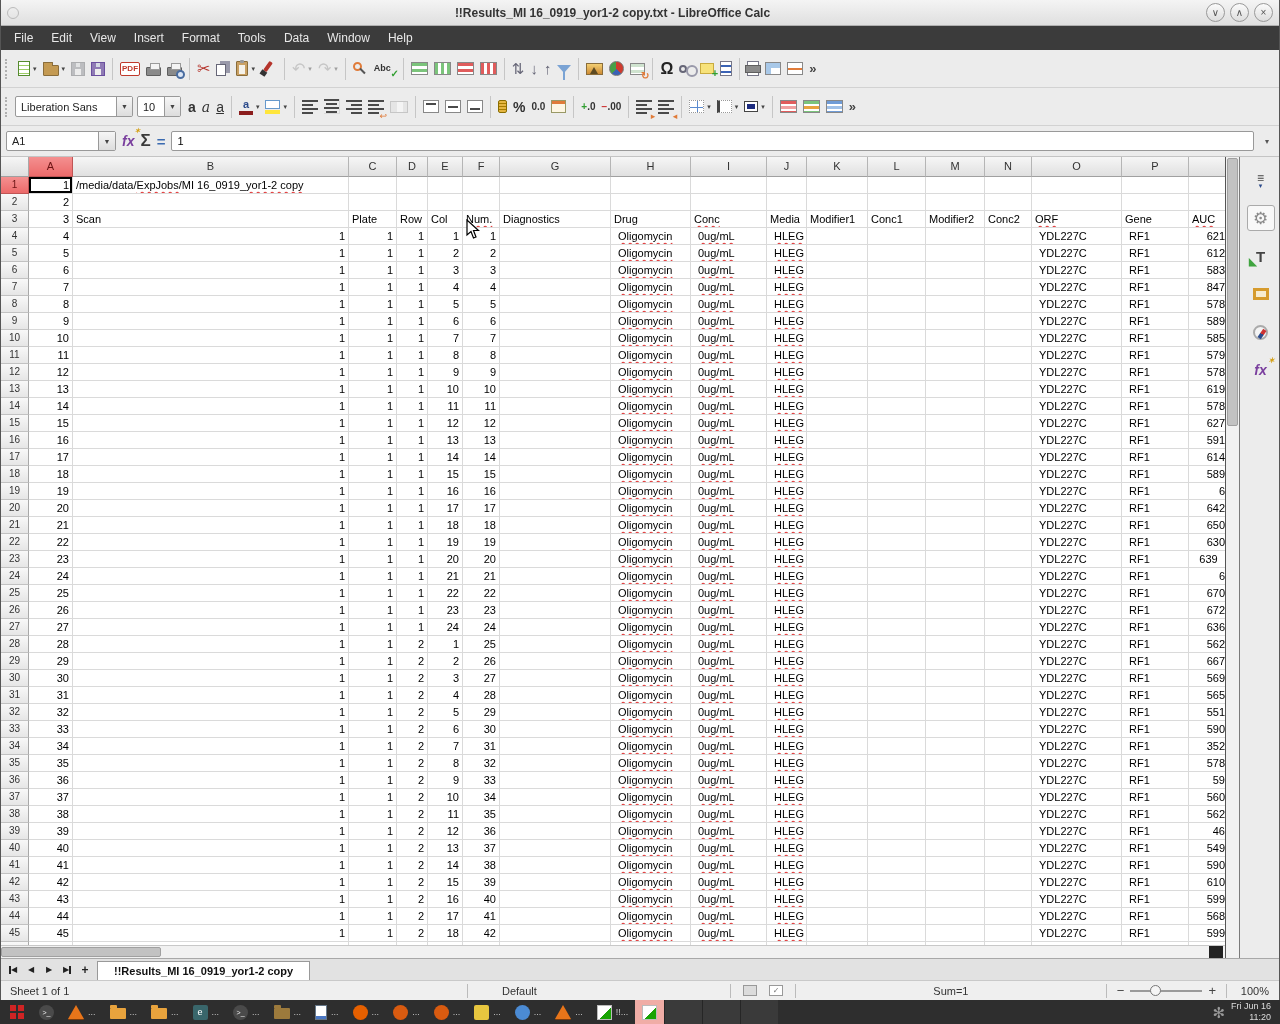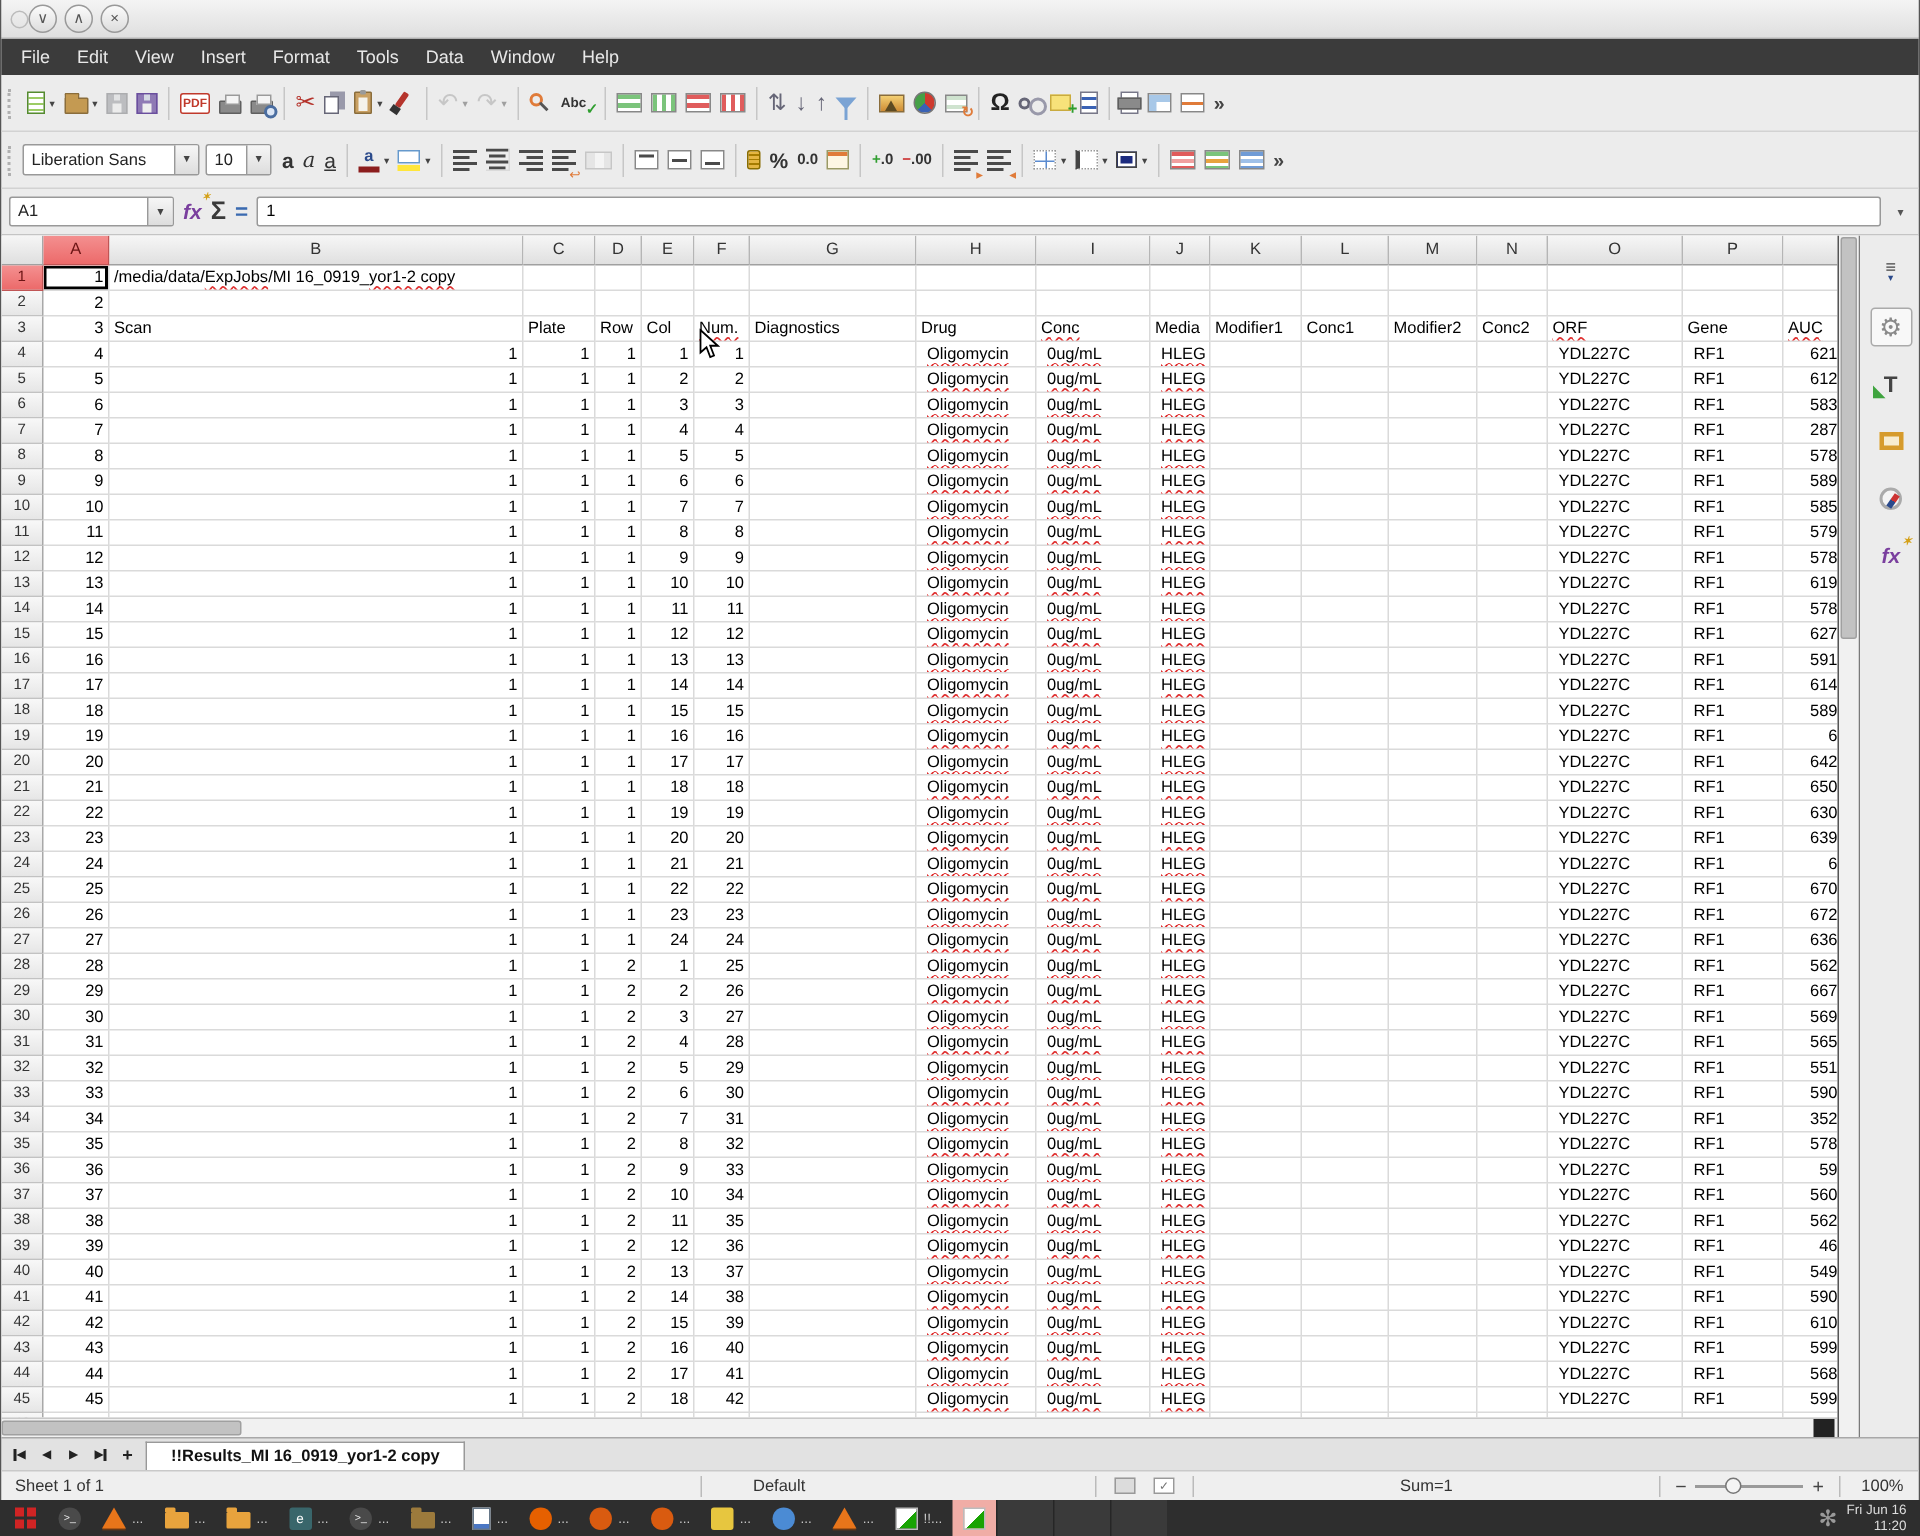--- a/index.html
+++ b/index.html
@@ -265,20 +265,21 @@
   #cursor{position:absolute;left:466px;top:219px;z-index:50;pointer-events:none;}
 </style>
 </head>
 <body>
 
 <div id="screen">
   <div id="app">
 
     <div class="titlebar">
       <span class="win-circle"></span>
+      <div class="title">!!Results_MI 16_0919_yor1-2 copy.txt - LibreOffice Calc</div>
       <div class="winbtns" id="winbtns">
           <span class="wbtn">∨</span>
           <span class="wbtn">∧</span>
           <span class="wbtn">×</span>
         </div>
     </div>
 
     <div id="menubar">
         <span class="menu-item">File</span>
         <span class="menu-item">Edit</span>
@@ -731,21 +732,21 @@
               <span class="c" style="width: 111px;"></span>
               <span class="c ind misp" style="width: 80px;">Oligomycin</span>
               <span class="c ind misp" style="width: 76px;">0ug/mL</span>
               <span class="c ind misp" style="width: 40px;">HLEG</span>
               <span class="c" style="width: 61px;"></span>
               <span class="c" style="width: 58px;"></span>
               <span class="c" style="width: 59px;"></span>
               <span class="c" style="width: 47px;"></span>
               <span class="c ind" style="width: 90px;">YDL227C</span>
               <span class="c ind" style="width: 67px;">RF1</span>
-              <span class="c r" style="width: 40px;">287</span>
+              <span class="c r" style="width: 40px;">847</span>
             </div>
             <div class="grow">
               <span class="rh">8</span>
               <span class="c r" style="width: 44px;">8</span>
               <span class="c r" style="width: 276px;">1</span>
               <span class="c r" style="width: 48px;">1</span>
               <span class="c r" style="width: 31px;">1</span>
               <span class="c r" style="width: 35px;">5</span>
               <span class="c r" style="width: 37px;">5</span>
               <span class="c" style="width: 111px;"></span>
@@ -1051,21 +1052,21 @@
               <span class="c" style="width: 111px;"></span>
               <span class="c ind misp" style="width: 80px;">Oligomycin</span>
               <span class="c ind misp" style="width: 76px;">0ug/mL</span>
               <span class="c ind misp" style="width: 40px;">HLEG</span>
               <span class="c" style="width: 61px;"></span>
               <span class="c" style="width: 58px;"></span>
               <span class="c" style="width: 59px;"></span>
               <span class="c" style="width: 47px;"></span>
               <span class="c ind" style="width: 90px;">YDL227C</span>
               <span class="c ind" style="width: 67px;">RF1</span>
-              <span class="c r" style="width: 40px;">639</span>
+              <span class="c r" style="width: 40px; text-align: center;">639</span>
             </div>
             <div class="grow">
               <span class="rh">24</span>
               <span class="c r" style="width: 44px;">24</span>
               <span class="c r" style="width: 276px;">1</span>
               <span class="c r" style="width: 48px;">1</span>
               <span class="c r" style="width: 31px;">1</span>
               <span class="c r" style="width: 35px;">21</span>
               <span class="c r" style="width: 37px;">21</span>
               <span class="c" style="width: 111px;"></span>

